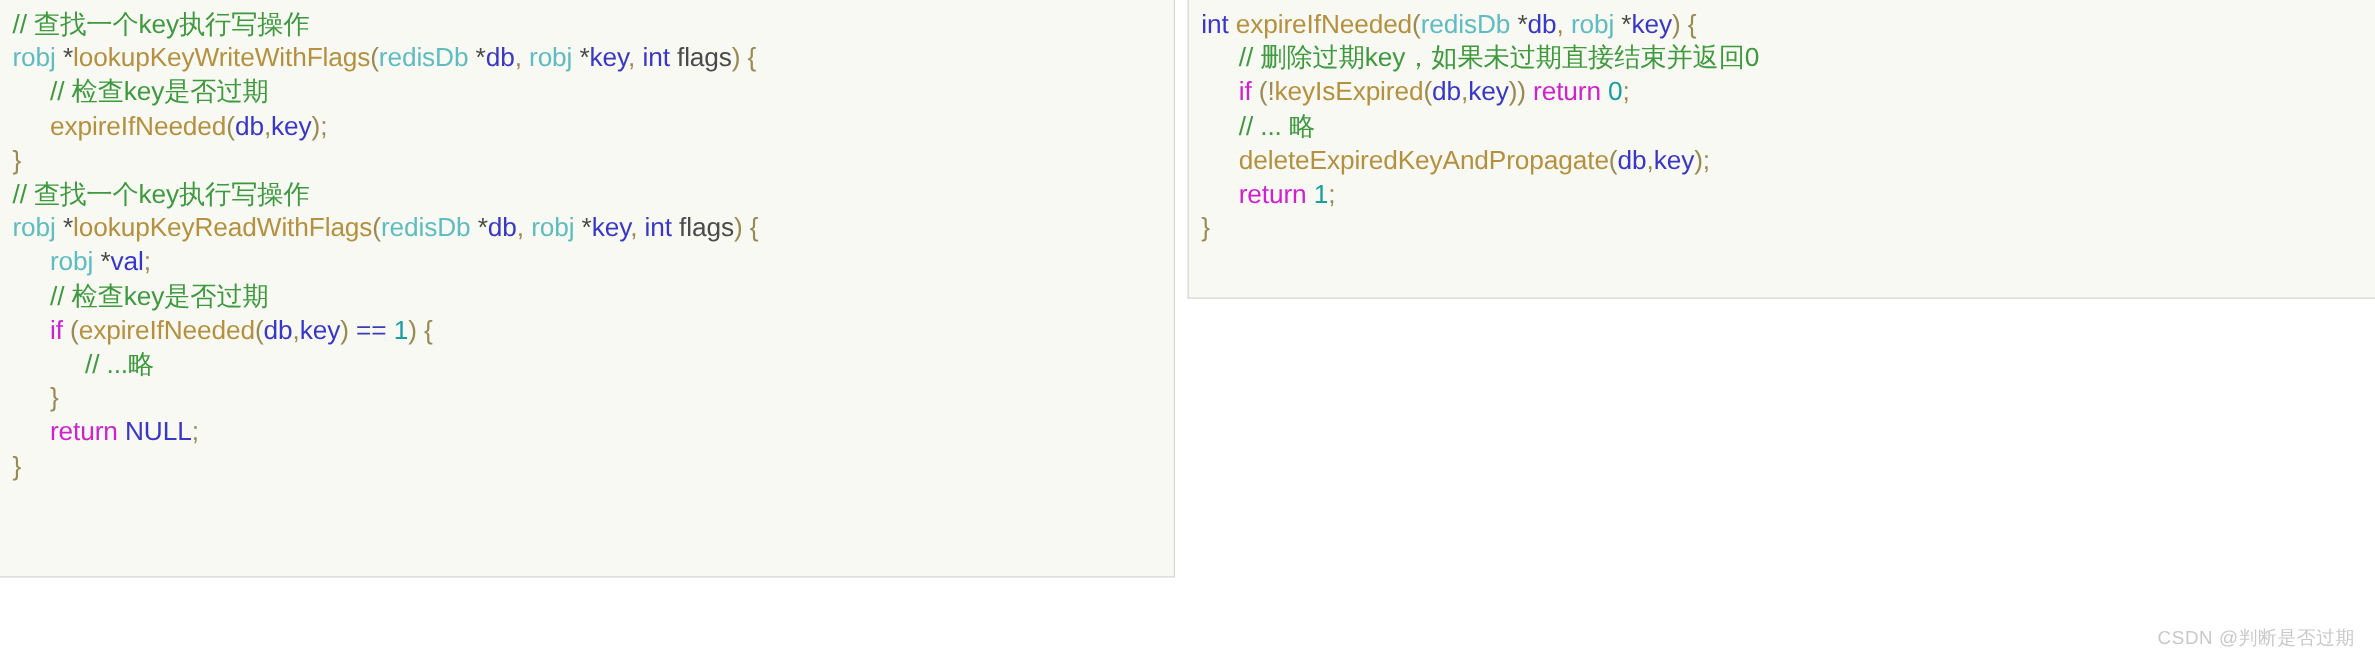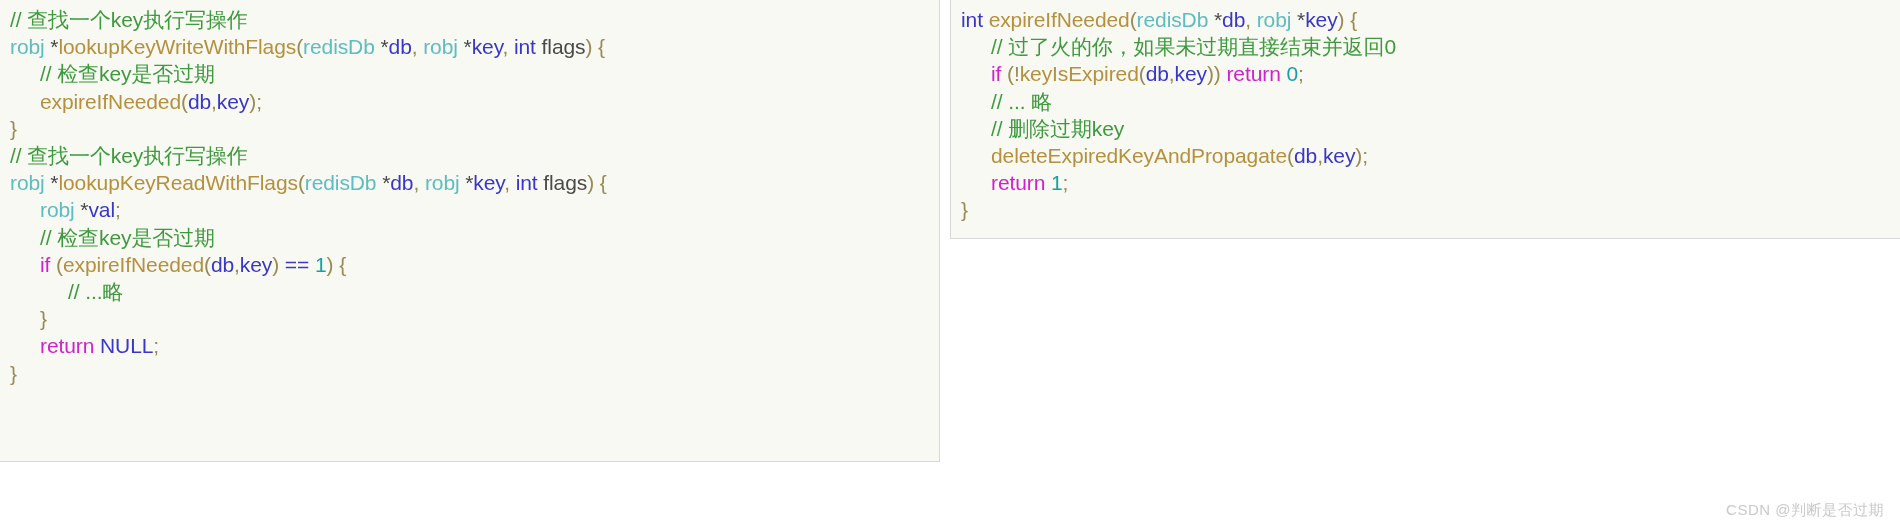--- a/index.html
+++ b/index.html
@@ -95,22 +95,21 @@
     <div class="code-line ind1"><span class="tok-comment">// 检查key是否过期</span></div>
     <div class="code-line ind1"><span class="tok-keyword">if</span><span class="tok-punct"> (</span><span class="tok-func">expireIfNeeded</span><span class="tok-punct">(</span><span class="tok-var">db</span><span class="tok-punct">,</span><span class="tok-var">key</span><span class="tok-punct">) </span><span class="tok-op">==</span><span class="tok-plain"> </span><span class="tok-num">1</span><span class="tok-punct">) {</span></div>
     <div class="code-line ind2"><span class="tok-comment">// ...略</span></div>
     <div class="code-line ind1"><span class="tok-brace">}</span></div>
     <div class="code-line ind1"><span class="tok-keyword">return</span><span class="tok-plain"> </span><span class="tok-var">NULL</span><span class="tok-punct">;</span></div>
     <div class="code-line ind0"><span class="tok-brace">}</span></div>
   </div>
 
 <div class="code-block" id="right-block" style="background: rgb(247, 249, 242); border-color: rgb(216, 216, 216);">
     <div class="code-line ind0"><span class="tok-var">int</span><span class="tok-plain"> </span><span class="tok-func">expireIfNeeded</span><span class="tok-punct">(</span><span class="tok-type">redisDb</span><span class="tok-star"> *</span><span class="tok-var">db</span><span class="tok-punct">, </span><span class="tok-type">robj</span><span class="tok-star"> *</span><span class="tok-var">key</span><span class="tok-punct">) {</span></div>
-    <div class="code-line ind1"><span class="tok-comment">// 过了火的你，如果未过期直接结束并返回0</span></div>
+    <div class="code-line ind1"><span class="tok-comment">// 删除过期key，如果未过期直接结束并返回0</span></div>
     <div class="code-line ind1"><span class="tok-keyword">if</span><span class="tok-punct"> (!</span><span class="tok-func">keyIsExpired</span><span class="tok-punct">(</span><span class="tok-var">db</span><span class="tok-punct">,</span><span class="tok-var">key</span><span class="tok-punct">)) </span><span class="tok-keyword">return</span><span class="tok-plain"> </span><span class="tok-num">0</span><span class="tok-punct">;</span></div>
     <div class="code-line ind1"><span class="tok-comment">// ... 略</span></div>
-    <div class="code-line ind1"><span class="tok-comment">// 删除过期key</span></div>
     <div class="code-line ind1"><span class="tok-func">deleteExpiredKeyAndPropagate</span><span class="tok-punct">(</span><span class="tok-var">db</span><span class="tok-punct">,</span><span class="tok-var">key</span><span class="tok-punct">);</span></div>
     <div class="code-line ind1"><span class="tok-keyword">return</span><span class="tok-plain"> </span><span class="tok-num">1</span><span class="tok-punct">;</span></div>
     <div class="code-line ind0"><span class="tok-brace">}</span></div>
   </div>
 
 <div id="watermark">CSDN @判断是否过期</div>
 
 </body></html>

